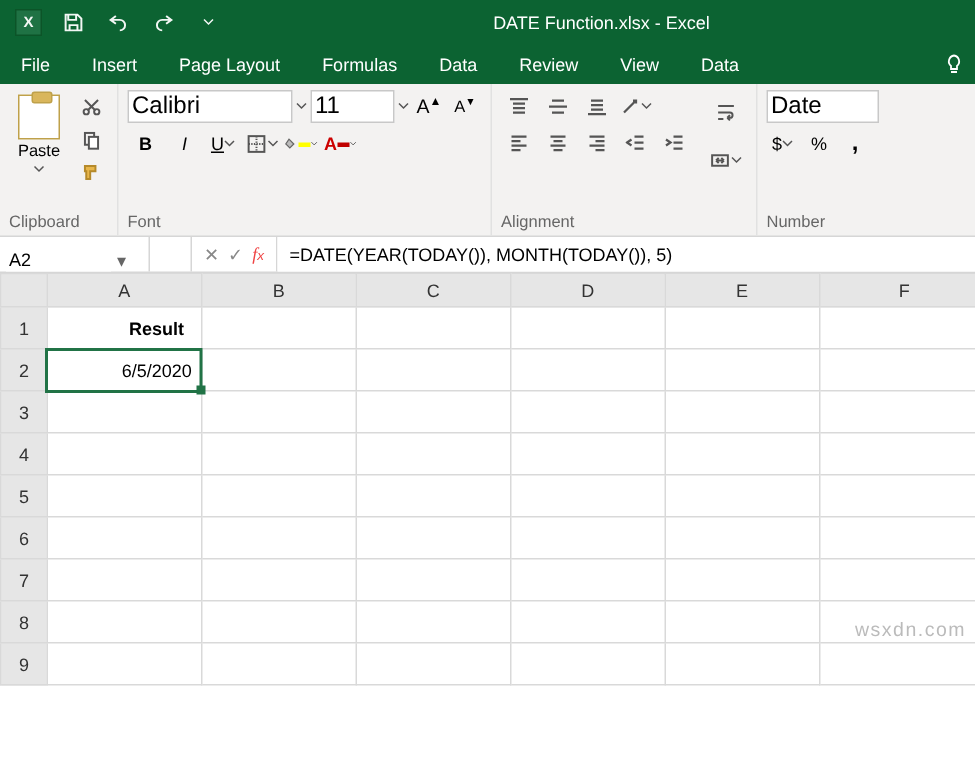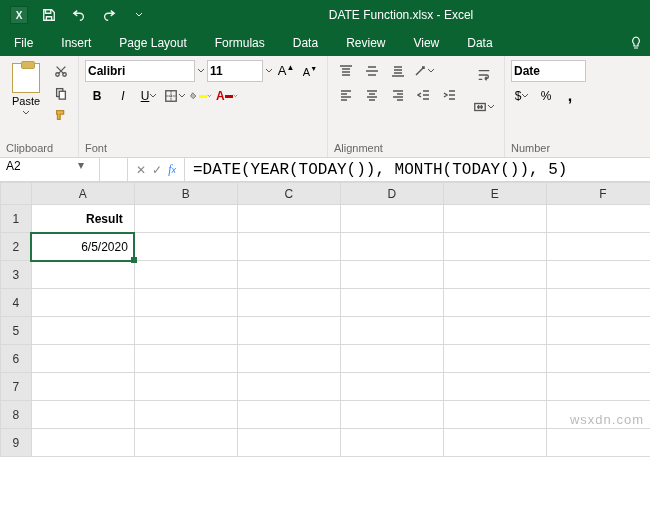--- a/index.html
+++ b/index.html
@@ -31,44 +31,44 @@
   .stack { display:flex; flex-direction:column; gap:0px; }
   .row { display:flex; align-items:center; gap:2px; }
 
   
   .paste-big { width: 40px; display:flex; flex-direction:column; align-items:center; gap:2px; padding-top:2px; }
   .paste-icon { width:28px; height:30px; background:#fff; border:1px solid #bfa14a; position:relative; }
   .paste-icon::before { content:""; position:absolute; top:-3px; left:8px; width:12px; height:6px; background:#d9b65c; border:1px solid #bfa14a; border-radius:2px; }
   .clip-side .btn svg { width:14px; height:14px; }
 
   
-  select.combo, input.combo { height:22px; border:1px solid #c8c8c8; background:#fff; font-size:12px; padding:0 2px;font-weight:bold; }
+  select.combo, input.combo { height:22px; border:1px solid #c8c8c8; background:#fff; font-size:16px; padding:0 2px; }
   .font-name { width: 110px; }
   .font-size { width: 56px; }
   .underline { text-decoration: underline; }
   .font-row2 .btn { width:24px; }
   .color-bar { width:14px; height:3px; display:block; }
 
   
   .align-cell .btn { width:24px; height:22px; }
   .wrap-merge { display:flex; flex-direction:column; gap:2px; margin-left:4px; }
   .wrap-merge .btn { width:28px; height:30px; }
 
   
   .num-format { width:75px; }
 
   
   .fxbar { height: 24px; display:flex; border-bottom:1px solid #d6d6d6; background:#fff; }
-  .namebox { width:100px; border-right:1px solid #d6d6d6; padding:0 4px; display:flex; align-items:flex-start; }
+  .namebox { width:100px; border-right:1px solid #d6d6d6; padding:0 4px; display:flex; align-items:flex-end; }
   .namebox input { border:none; width:70px; font-size:12px; outline:none; }
   .namebox .dd { width:14px; text-align:center; color:#666; }
   .fxspacer { width:28px; border-right:1px solid #d6d6d6; }
   .fx-controls { display:flex; align-items:center; gap:6px; padding:0 8px; border-right:1px solid #d6d6d6; color:#888; }
-  .fx-controls .fx { font-style:italic; font-family:"Times New Roman",serif; color:#3b82f6; }
-  .formula-input { flex:1; border:none; padding:0 8px; font-size:16px; outline:none;font-family:Liberation Mono, monospace; }
+  .fx-controls .fx { font-style:italic; font-family:"Times New Roman",serif; color:#ef4444; }
+  .formula-input { flex:1; border:none; padding:0 8px; font-size:12px; outline:none; }
 
   
   .gridwrap { position:relative; }
   table.sheet { border-collapse: collapse; table-layout: fixed; width: 660px; }
   table.sheet th, table.sheet td { border: 1px solid #d9d9d9; height: 28px; padding: 0; }
   table.sheet th { background: #e6e6e6; font-weight: normal; font-size: 12px; color:#333; }
   table.sheet thead th { height: 22px; }
   .corner { width:30px; background:#e6e6e6; }
   .rowhdr { width:30px; text-align:center; background:#e6e6e6; }
   .colA { width:100px; } .colB{width:100px;} .colC{width:100px;} .colD{width:100px;} .colE{width:100px;} .colF{width:110px;}

